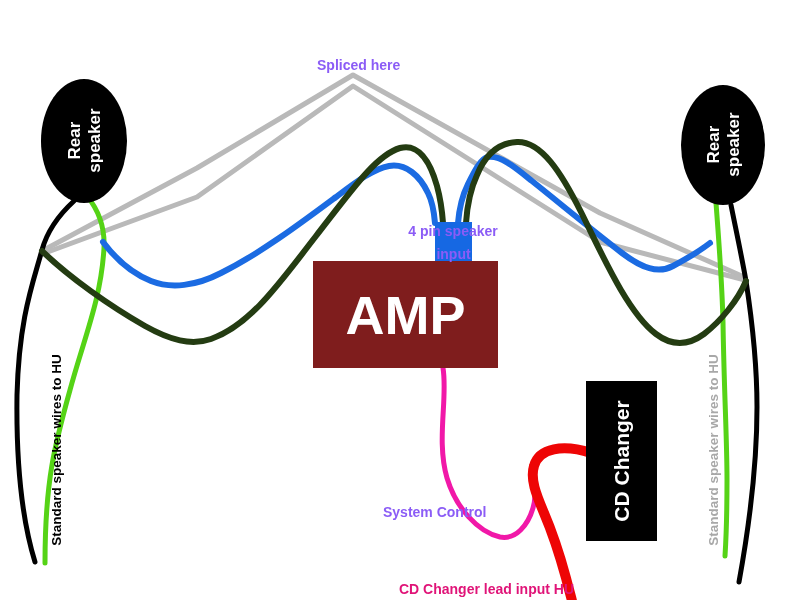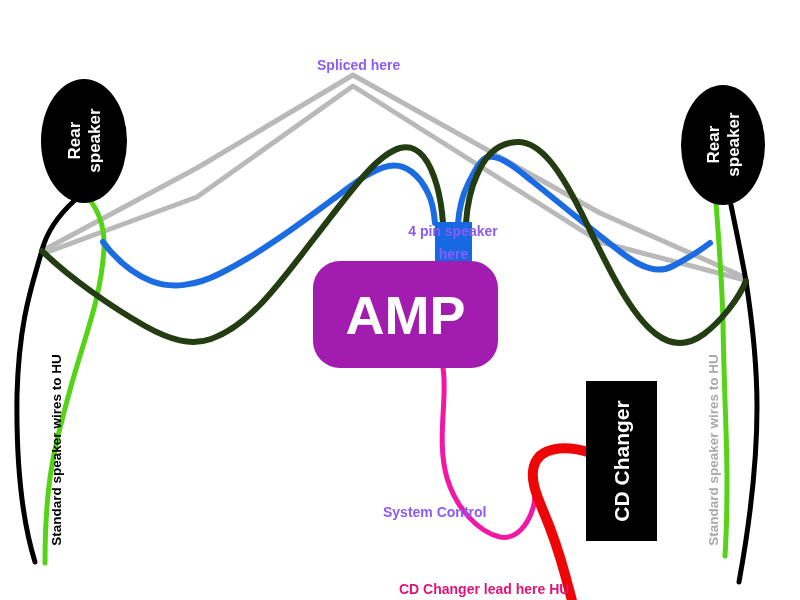--- a/index.html
+++ b/index.html
@@ -96,29 +96,29 @@
     </div>
   </div>
   <div class="oval oval-right">
     <div class="oval-text">
       <div>Rear</div>
       <div>speaker</div>
     </div>
   </div>
 
   <div class="connector" style="background: rgb(22, 104, 227);"></div>
-  <div class="box amp-box" style="background: #a21caf; border-radius: 27px;">
+  <div class="box amp-box" style="background: #7f1d1d;">
     <span class="amp-text">AMP</span>
   </div>
 
   <div class="box cd-box" style="background: rgb(0, 0, 0);">
     <span class="cd-text">CD Changer</span>
   </div>
 
   <div class="label lbl-14 spliced">Spliced here</div>
   <div class="label lbl-13 fourpin">4 pin speaker</div>
-  <div class="label lbl-13 inputlbl">here</div>
+  <div class="label lbl-13 inputlbl">input</div>
   <div class="label lbl-14 sysctl">System Control</div>
-  <div class="label lbl-14 cdlead" style="color: rgb(224, 20, 120);">CD Changer lead here HU</div>
+  <div class="label lbl-14 cdlead" style="color: rgb(224, 20, 120);">CD Changer lead input HU</div>
   <div class="vert-label std-left">Standard speaker wires to HU</div>
   <div class="vert-label std-right" style="color: rgb(168, 168, 168);">Standard speaker wires to HU</div>
 
 </div>
 
 </body></html>

